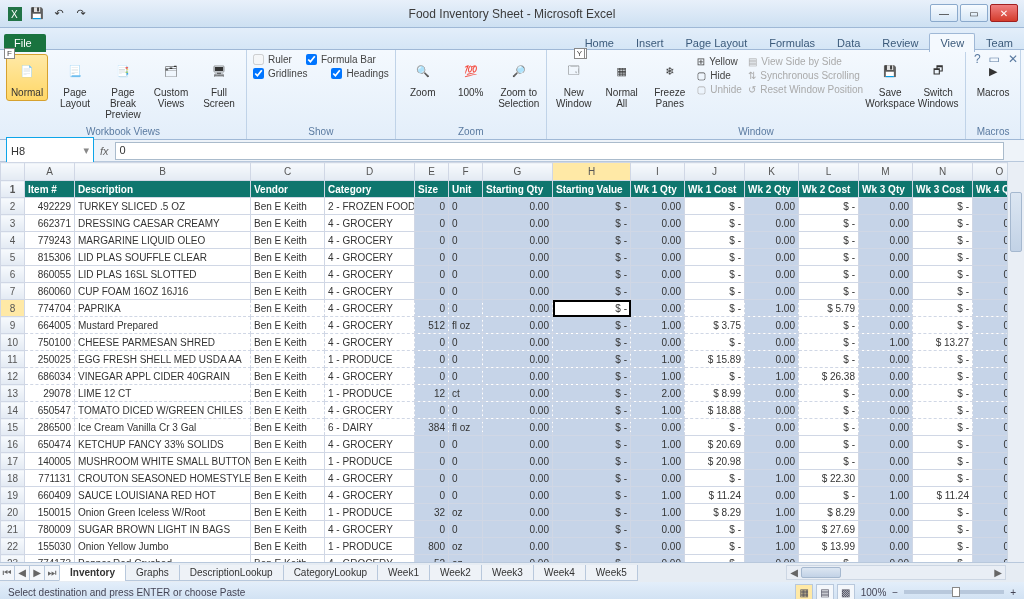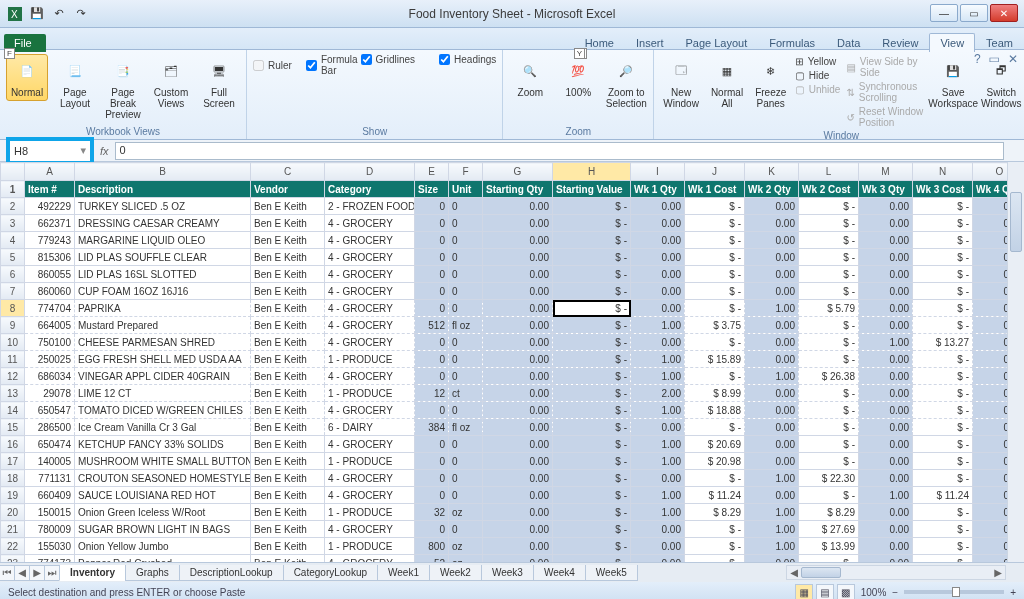--- a/index.html
+++ b/index.html
@@ -31,21 +31,21 @@
 .bigbtn.active { background: linear-gradient(#ffe9a6,#ffd767); border: 1px solid #d6a12f; border-radius: 3px; }
 .bigbtn .ic { width: 28px; height: 28px; display:flex; align-items:center; justify-content:center; }
 .bigbtn .lb { font-size: 10px; text-align: center; line-height: 11px; }
 .chk { display: flex; align-items: center; gap: 4px; font-size: 10px; color: #444; }
 .chk input { width: 11px; height: 11px; }
 .mini { display: flex; align-items: center; gap: 4px; font-size: 10px; color: #444; }
 .helpicons{position:absolute; right:6px; top:52px; display:flex; gap:8px; font-size:12px; color:#5a7aa0;}
 
 
 .fbar-row { height: 22px; background: #eef3f9; display: flex; align-items: center; border-bottom: 1px solid #b8c8dc; }
-.namebox { width: 88px; height: 28px; margin-left: 6px; background: #fff; border: 4px solid #0ea5e9; padding: 1px 4px; font-size: 11px; display:flex; align-items:center; justify-content:space-between;}
+.namebox { width: 88px; height: 28px; margin-left: 6px; background: #fff; border: 1px solid #0ea5e9; padding: 1px 4px; font-size: 11px; display:flex; align-items:center; justify-content:space-between;}
 .fx { margin: 0 6px; font-style: italic; color: #666; }
 .fbar { flex: 1; height: 18px; background: #fff; border: 1px solid #abc; margin-right: 20px; padding: 1px 4px; font-size: 11px; }
 
 
 .grid-wrap { height: 400px; overflow: hidden; background: #fff; position:relative;}
 table { border-collapse: collapse; table-layout: fixed; width: 1020px; }
 th, td { border: 1px solid #d0d7e5; height: 17px; font-size: 10px; padding: 0 3px; overflow: hidden; white-space: nowrap; text-overflow: clip; }
 .colhdr th { background: linear-gradient(#f7fafd,#e3eaf3); text-align: center; font-weight: normal; color: #555; height: 18px; }
 .colhdr th.sel { background: #ffe9a6; }
 .rowhdr { background: linear-gradient(#f7fafd,#e3eaf3); text-align: center; color: #555; width: 24px; }
@@ -132,21 +132,21 @@
           <span class="lb">Custom Views</span>
         </div>
       <div class="bigbtn">
           <span class="ic">🖥</span>
           <span class="lb">Full Screen</span>
         </div>
     </div>
     <div class="group-label">Workbook Views</div>
   </div>
   <div class="group">
-    <div class="group-body" style="flex-direction:row;gap:3px;">
+    <div class="group-body" style="flex-direction:column;gap:3px;">
       <div style="display:flex;gap:14px;">
         <label class="chk">
             <input type="checkbox" disabled="" style="">
             <span>Ruler</span>
           </label>
         <label class="chk">
             <input type="checkbox" checked="" style="">
             <span>Formula Bar</span>
           </label>
       </div>

